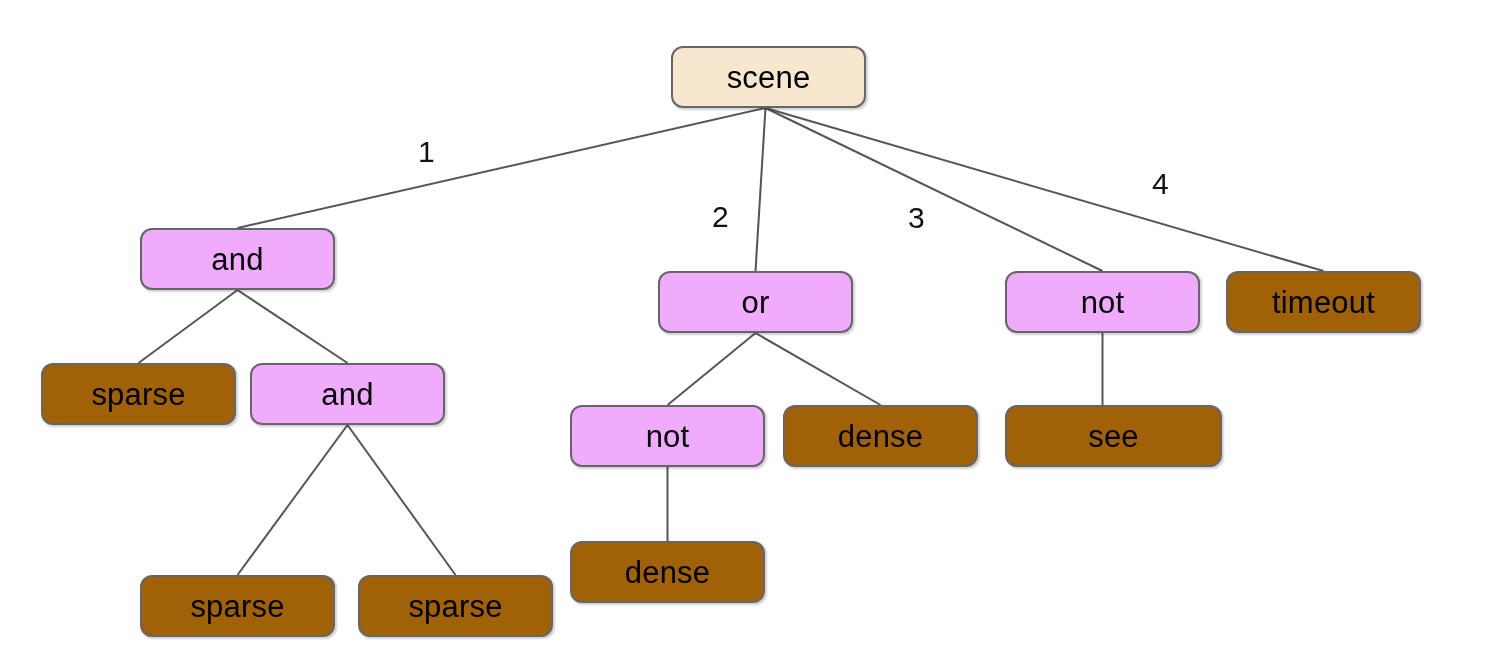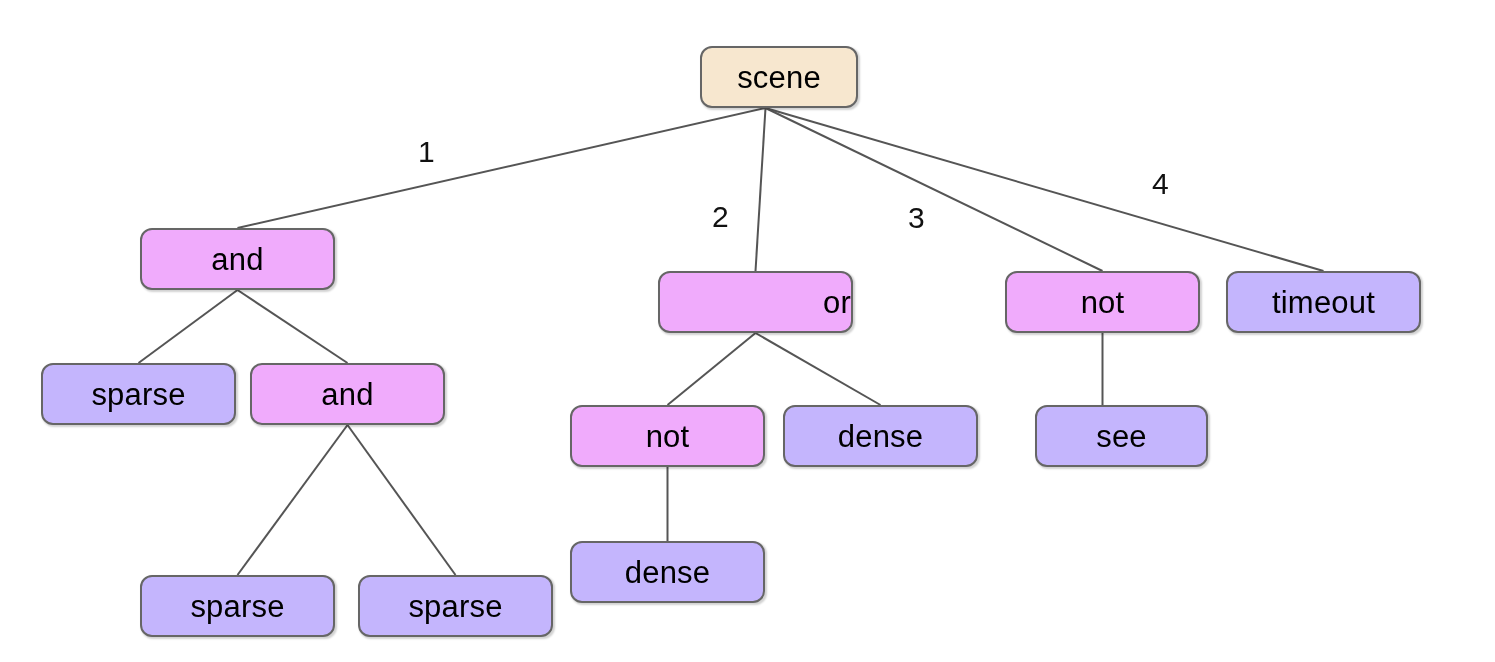--- a/index.html
+++ b/index.html
@@ -34,21 +34,21 @@
     justify-content: center;
     font-size: 31px;
     line-height: 1;
     color: #000000;
     letter-spacing: 0.2px;
     box-shadow: 1.5px 1.5px 2px rgba(0,0,0,0.18);
     z-index: 2;
   }
   .node-root   { background: #f7e7cf; }
   .node-op     { background: #f0abfc; }
-  .node-leaf   { background: #c4b5fd; }
+  .node-leaf   { background: #a16207; }
   .edge-label {
     position: absolute;
     font-size: 30px;
     color: #111111;
     line-height: 1;
     z-index: 3;
     white-space: nowrap;
   }
 </style>
 </head>
@@ -63,48 +63,48 @@
       <line x1="237.5" y1="290" x2="138.5" y2="363" stroke="#555555" stroke-width="2"></line>
       <line x1="237.5" y1="290" x2="347.5" y2="363" stroke="#555555" stroke-width="2"></line>
       <line x1="347.5" y1="425" x2="237.5" y2="575" stroke="#555555" stroke-width="2"></line>
       <line x1="347.5" y1="425" x2="455.5" y2="575" stroke="#555555" stroke-width="2"></line>
       <line x1="755.5" y1="333" x2="667.5" y2="405" stroke="#555555" stroke-width="2"></line>
       <line x1="755.5" y1="333" x2="880.5" y2="405" stroke="#555555" stroke-width="2"></line>
       <line x1="667.5" y1="467" x2="667.5" y2="541" stroke="#555555" stroke-width="2"></line>
       <line x1="1102.5" y1="333" x2="1102.5" y2="405" stroke="#555555" stroke-width="2"></line>
     </svg>
   <div id="node-layer">
-      <div class="node node-root" style="left: 700px; top: 46px; width: 158px; height: 62px;">
+      <div class="node node-root" style="left: 671px; top: 46px; width: 195px; height: 62px;">
         <span>scene</span>
       </div>
       <div class="node node-op" style="left: 140px; top: 228px; width: 195px; height: 62px;">
         <span>and</span>
       </div>
-      <div class="node node-op" style="left: 658px; top: 271px; width: 195px; height: 62px; justify-content: flex-end;">
+      <div class="node node-op" style="left: 658px; top: 271px; width: 195px; height: 62px;">
         <span>or</span>
       </div>
       <div class="node node-op" style="left: 1005px; top: 271px; width: 195px; height: 62px;">
         <span>not</span>
       </div>
       <div class="node node-leaf" style="left: 1226px; top: 271px; width: 195px; height: 62px;">
         <span>timeout</span>
       </div>
       <div class="node node-leaf" style="left: 41px; top: 363px; width: 195px; height: 62px;">
         <span>sparse</span>
       </div>
       <div class="node node-op" style="left: 250px; top: 363px; width: 195px; height: 62px;">
         <span>and</span>
       </div>
       <div class="node node-op" style="left: 570px; top: 405px; width: 195px; height: 62px;">
         <span>not</span>
       </div>
       <div class="node node-leaf" style="left: 783px; top: 405px; width: 195px; height: 62px;">
         <span>dense</span>
       </div>
-      <div class="node node-leaf" style="left: 1035px; top: 405px; width: 173px; height: 62px; text-align: right;">
+      <div class="node node-leaf" style="left: 1005px; top: 405px; width: 217px; height: 62px; text-align: right;">
         <span>see</span>
       </div>
       <div class="node node-leaf" style="left: 570px; top: 541px; width: 195px; height: 62px;">
         <span>dense</span>
       </div>
       <div class="node node-leaf" style="left: 140px; top: 575px; width: 195px; height: 62px;">
         <span>sparse</span>
       </div>
       <div class="node node-leaf" style="left: 358px; top: 575px; width: 195px; height: 62px;">
         <span>sparse</span>

